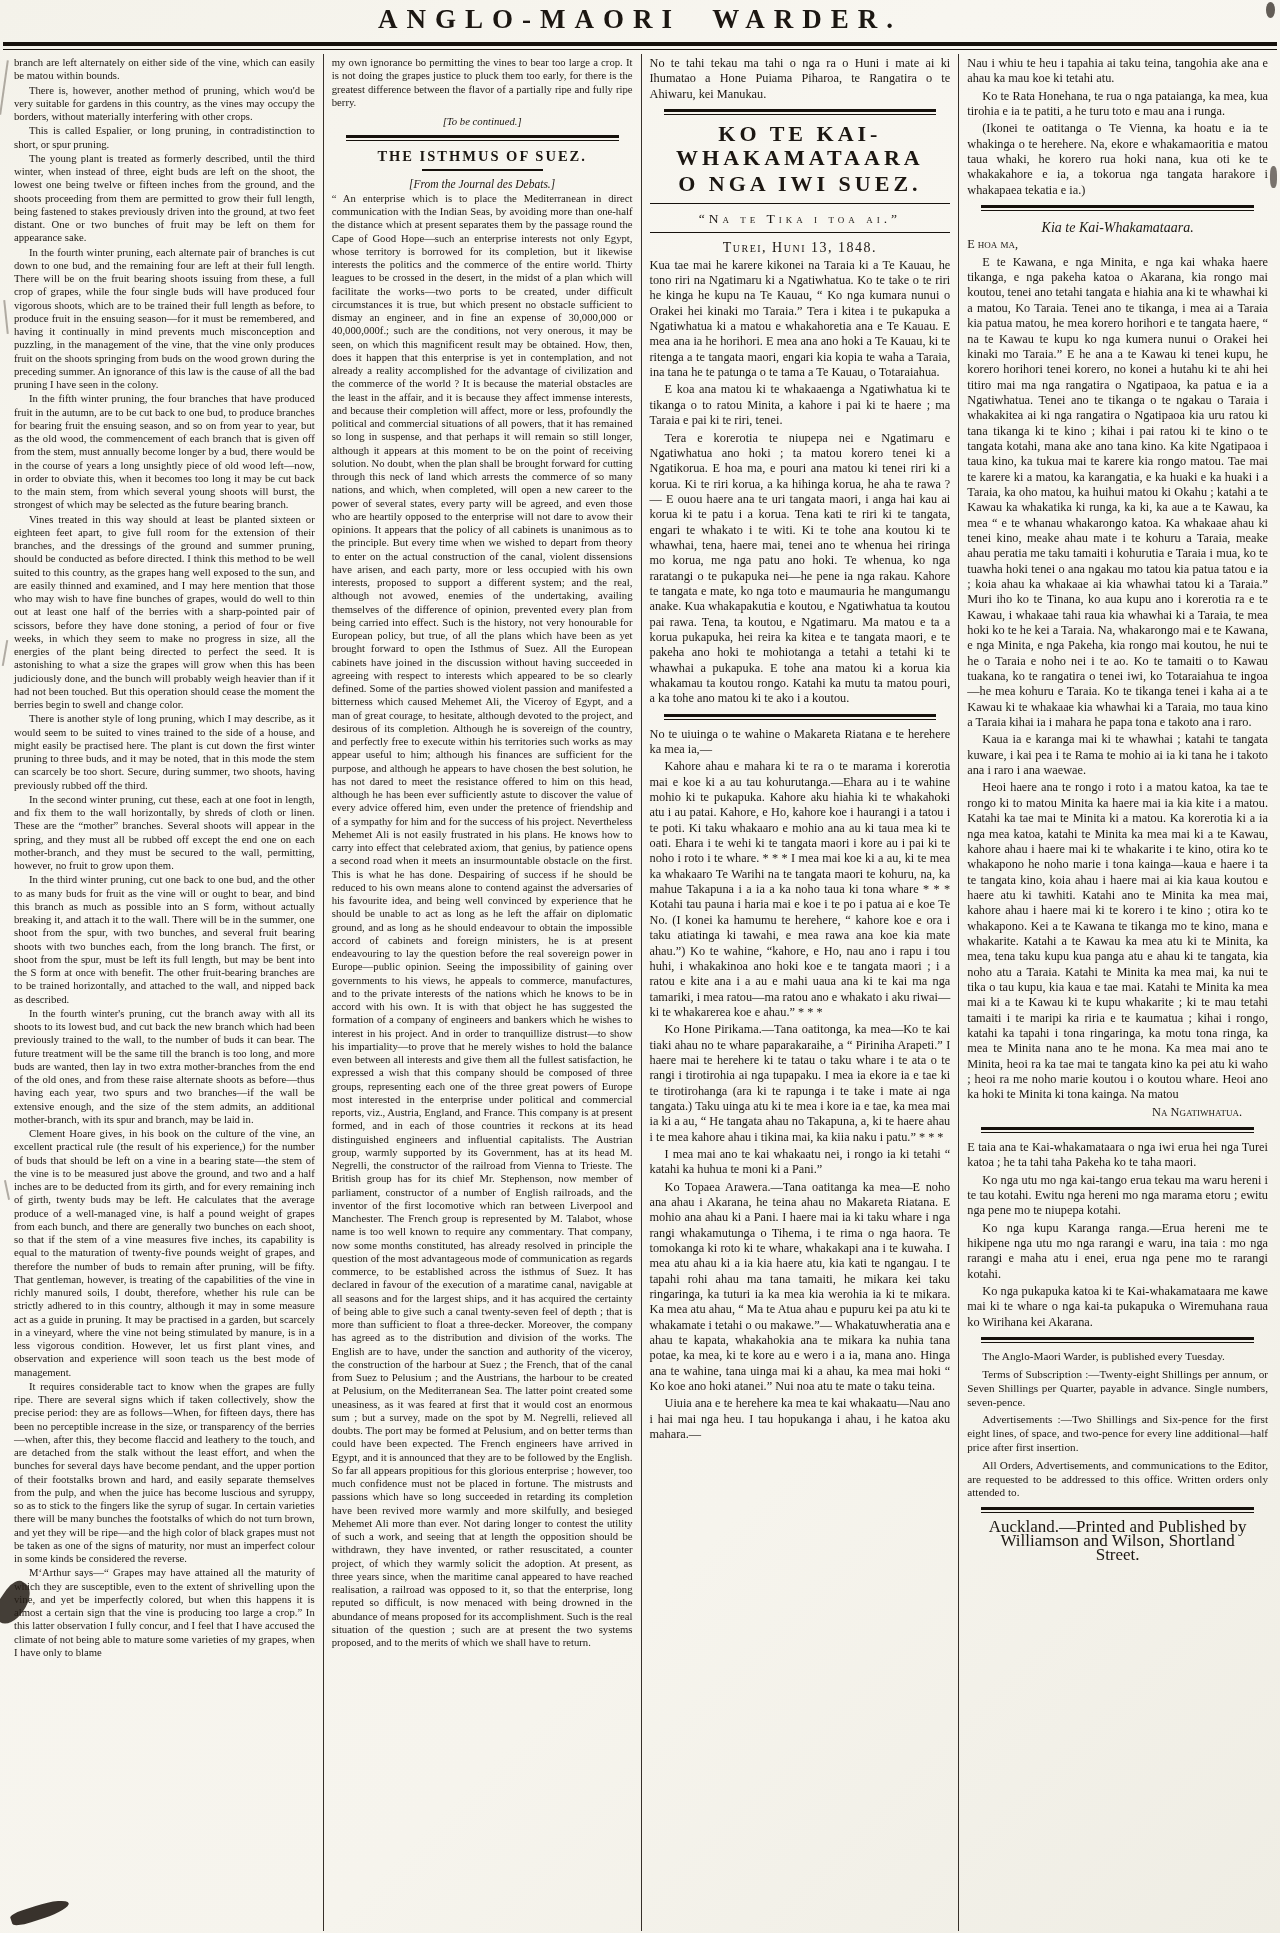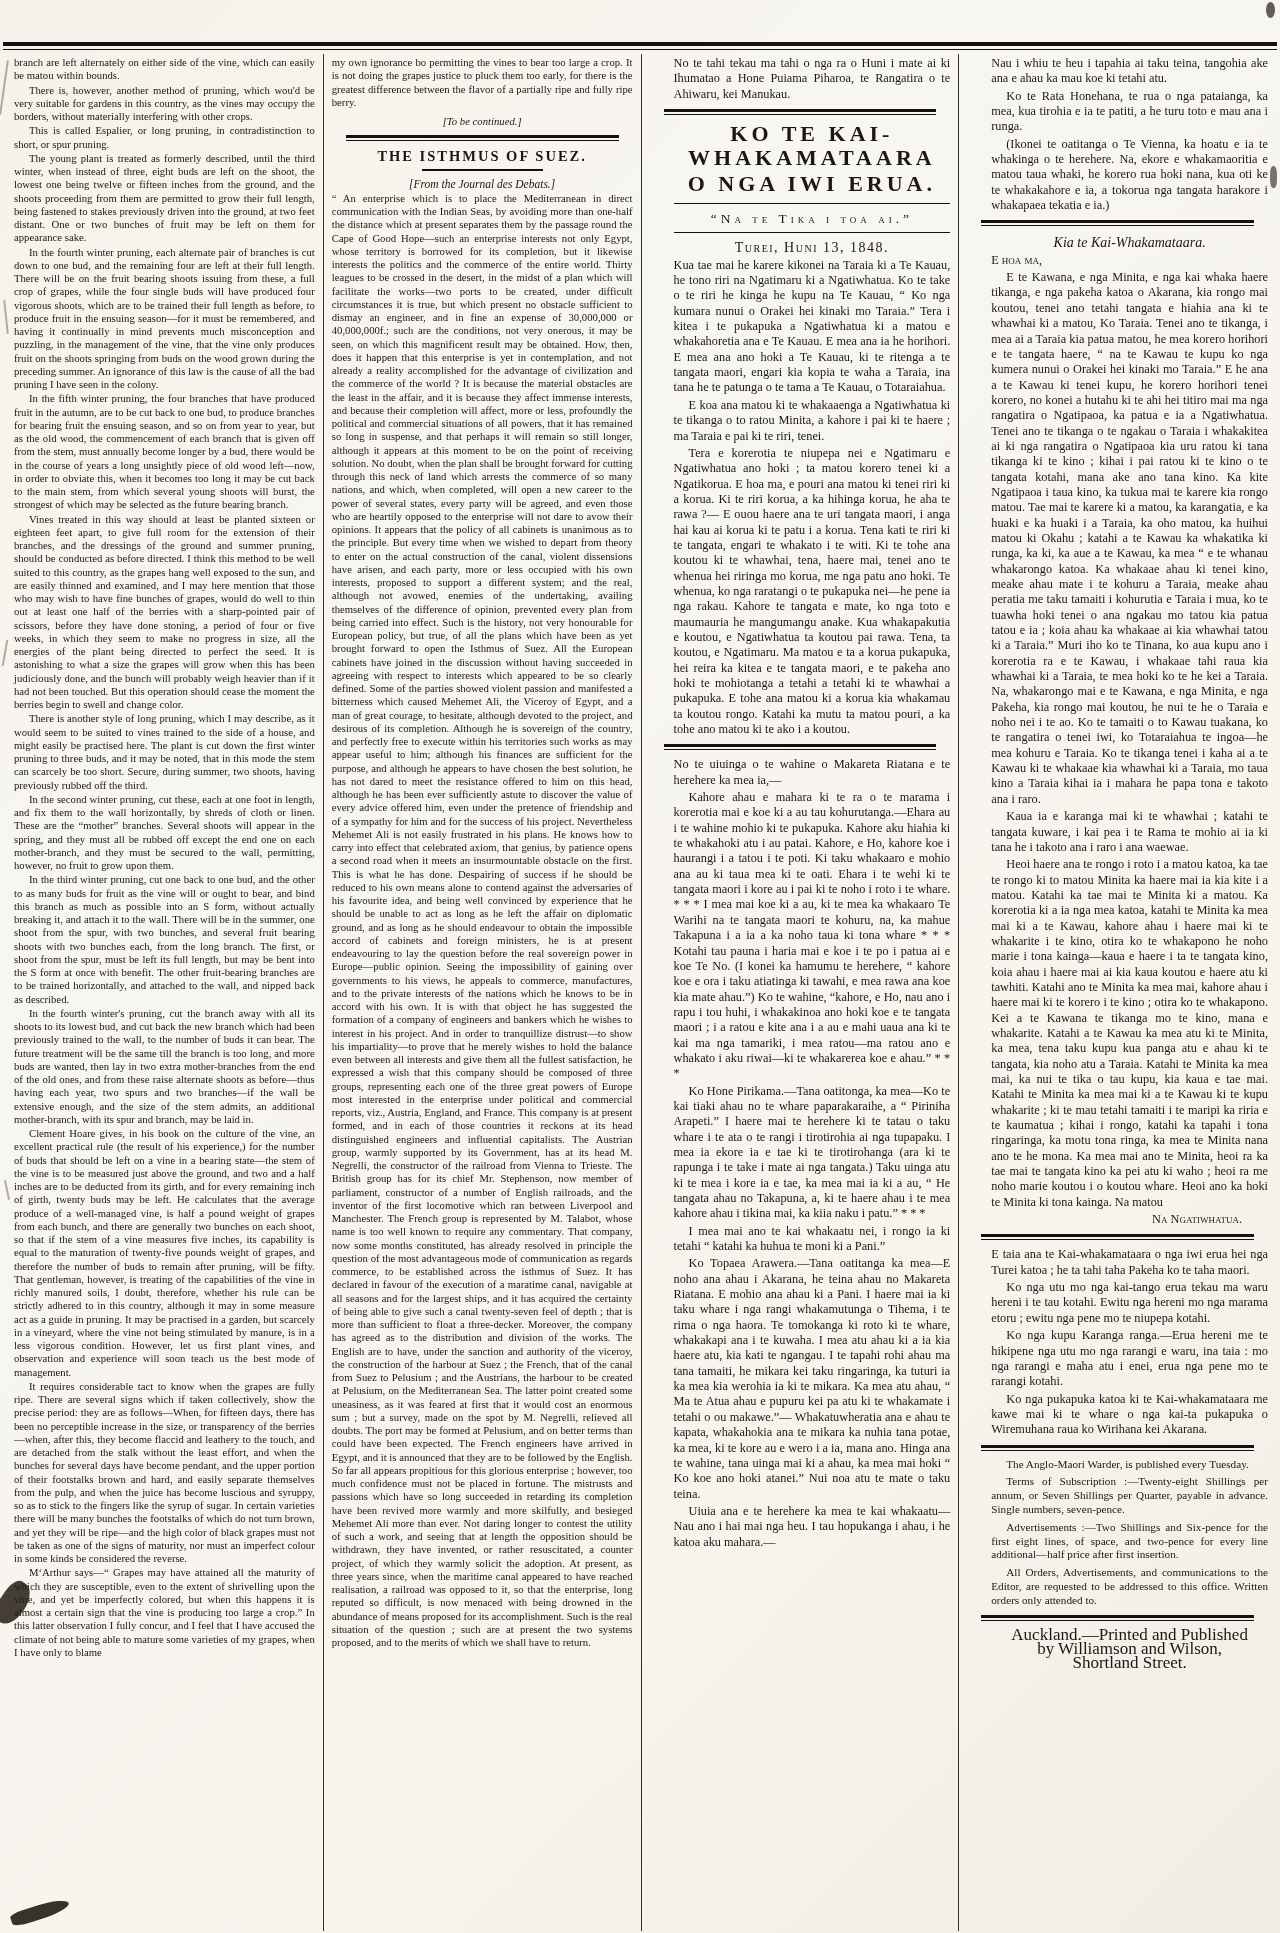--- a/index.html
+++ b/index.html
@@ -14,21 +14,21 @@
   .top-rule { position:absolute; top:42px; left:3px; right:3px; height:3px;
     border-top:4px solid #16110c; border-bottom:1px solid #16110c; }
   .cols { position:absolute; top:54px; left:6px; right:4px; bottom:2px; display:flex; }
   .col { flex:1 1 0; padding:2px 8px 0 8px; overflow:hidden; text-align:justify; }
   .col + .col { border-left:1px solid #37302a; }
   p { margin:0; text-indent:15px; }
   p.cont { text-indent:0; }
   .en { font-size:10.7px; line-height:13.25px; }
   .en p { margin-bottom:1px; }
   .mi { font-size:12.3px; line-height:15.35px; }
-  .mi p { margin-bottom:2px;margin-left:24px; }
+  .mi p { margin-bottom:2px; }
   .tbc { text-align:center; font-style:italic; text-indent:0; margin:6px 0; }
   .sep { border-top:3px solid #16110c; border-bottom:1px solid #16110c; height:2px; margin:7px 14px; }
   .sep-thin { border-top:2px solid #16110c; height:0; margin:5px 90px; }
   .art-title { text-align:center; font-weight:bold; font-size:14.5px; letter-spacing:2px; text-indent:0; margin:9px 0 2px; }
   .art-src { text-align:center; font-style:italic; font-size:11.5px; text-indent:0; margin:7px 0 6px; }
   .maori-title { text-align:center; font-weight:bold; font-size:22px; letter-spacing:4px; line-height:24px; text-indent:0; margin:7px 0 2px; }
   .motto { text-align:center; font-variant:small-caps; letter-spacing:4px; font-size:13.5px; text-indent:0; margin:7px 0 2px; border-top:1px solid #16110c; padding-top:7px; }
   .dateline { text-align:center; font-variant:small-caps; font-size:14px; letter-spacing:1.5px; text-indent:0; margin:6px 0 7px; border-top:1px solid #16110c; padding-top:7px; }
   .letter-head { text-align:center; font-style:italic; font-size:14px; text-indent:0; margin:9px 0 5px; }
   .salutation { text-indent:4px; font-variant:small-caps; }
@@ -37,20 +37,23 @@
   .en-small p { margin-bottom:4px; }
   .imprint { text-align:center; text-indent:0; font-size:17px; line-height:14px; margin-top:7px; padding:0 14px; }
   .smudge { position:absolute; background:#241d16; border-radius:50%; opacity:.85; }
   .margin-mark { position:absolute; background:#5a5248; opacity:.45; }
 </style>
 </head>
 <body>
 
 <div class="page">
 
+  <header class="masthead">
+    <h1>ANGLO-MAORI WARDER.</h1>
+  </header>
   <div class="top-rule"></div>
 
   <main class="cols">
 
     <section class="col en">
       <p class="cont">branch are left alternately on either side of the vine, which can easily be matou within bounds.</p>
       <p>There is, however, another method of pruning, which wou'd be very suitable for gardens in this country, as the vines may occupy the borders, without materially interfering with other crops.</p>
       <p>This is called Espalier, or long pruning, in contradistinction to short, or spur pruning.</p>
       <p>The young plant is treated as formerly described, until the third winter, when instead of three, eight buds are left on the shoot, the lowest one being twelve or fifteen inches from the ground, and the shoots proceeding from them are permitted to grow their full length, being fastened to stakes previously driven into the ground, at two feet distant.  One or two bunches of fruit may be left on them for appearance sake.</p>
       <p>In the fourth winter pruning, each alternate pair of branches is cut down to one bud, and the remaining four are left at their full length.  There will be on the fruit bearing shoots issuing from these, a full crop of grapes, while the four single buds will have produced four vigorous shoots, which are to be trained their full length as before, to produce fruit in the ensuing season—for it must be remembered, and having it continually in mind prevents much misconception and puzzling, in the management of the vine, that the vine only produces fruit on the shoots springing from buds on the wood grown during the preceding summer.  An ignorance of this law is the cause of all the bad pruning I have seen in the colony.</p>
@@ -72,21 +75,21 @@
       <p class="art-title">THE ISTHMUS OF SUEZ.</p>
       <div class="sep-thin"></div>
       <p class="art-src">[From the Journal des Debats.]</p>
       <p class="cont">“ An enterprise which is to place the Mediterranean in direct communication with the Indian Seas, by avoiding more than one-half the distance which at present separates them by the passage round the Cape of Good Hope—such an enterprise interests not only Egypt, whose territory is borrowed for its completion, but it likewise interests the politics and the commerce of the entire world.  Thirty leagues to be crossed in the desert, in the midst of a plan which will facilitate the works—two ports to be created, under difficult circumstances it is true, but which present no obstacle sufficient to dismay an engineer, and in fine an expense of 30,000,000 or 40,000,000f.; such are the conditions, not very onerous, it may be seen, on which this magnificent result may be obtained.  How, then, does it happen that this enterprise is yet in contemplation, and not already a reality accomplished for the advantage of civilization and the commerce of the world ?  It is because the material obstacles are the least in the affair, and it is because they affect immense interests, and because their completion will affect, more or less, profoundly the political and commercial situations of all powers, that it has remained so long in suspense, and that perhaps it will remain so still longer, although it appears at this moment to be on the point of receiving solution.  No doubt, when the plan shall be brought forward for cutting through this neck of land which arrests the commerce of so many nations, and which, when completed, will open a new career to the power of several states, every party will be agreed, and even those who are heartily opposed to the enterprise will not dare to avow their opinions.  It appears that the policy of all cabinets is unanimous as to the principle.  But every time when we wished to depart from theory to enter on the actual construction of the canal, violent dissensions have arisen, and each party, more or less occupied with his own interests, proposed to support a different system; and the real, although not avowed, enemies of the undertaking, availing themselves of the difference of opinion, prevented every plan from being carried into effect.  Such is the history, not very honourable for European policy, but true, of all the plans which have been as yet brought forward to open the Isthmus of Suez.  All the European cabinets have joined in the discussion without having succeeded in agreeing with respect to interests which appeared to be so clearly defined.  Some of the parties showed violent passion and manifested a bitterness which caused Mehemet Ali, the Viceroy of Egypt, and a man of great courage, to hesitate, although devoted to the project, and desirous of its completion.  Although he is sovereign of the country, and perfectly free to execute within his territories such works as may appear useful to him; although his finances are sufficient for the purpose, and although he appears to have chosen the best solution, he has not dared to meet the resistance offered to him on this head, although he has been ever sufficiently astute to discover the value of every advice offered him, even under the pretence of friendship and of a sympathy for him and for the success of his project.  Nevertheless Mehemet Ali is not easily frustrated in his plans.  He knows how to carry into effect that celebrated axiom, that genius, by patience opens a second road when it meets an insurmountable obstacle on the first.  This is what he has done.  Despairing of success if he should be reduced to his own means alone to contend against the adversaries of his favourite idea, and being well convinced by experience that he should be unable to act as long as he left the affair on diplomatic ground, and as long as he should endeavour to obtain the impossible accord of cabinets and foreign ministers, he is at present endeavouring to lay the question before the real sovereign power in Europe—public opinion.  Seeing the impossibility of gaining over governments to his views, he appeals to commerce, manufactures, and to the private interests of the nations which he knows to be in accord with his own.  It is with that object he has suggested the formation of a company of engineers and bankers which he wishes to interest in his project.  And in order to tranquillize distrust—to show his impartiality—to prove that he merely wishes to hold the balance even between all interests and give them all the fullest satisfaction, he expressed a wish that this company should be composed of three groups, representing each one of the three great powers of Europe most interested in the enterprise under political and commercial reports, viz., Austria, England, and France.  This company is at present formed, and in each of those countries it reckons at its head distinguished engineers and influential capitalists.  The Austrian group, warmly supported by its Government, has at its head M. Negrelli, the constructor of the railroad from Vienna to Trieste.  The British group has for its chief Mr. Stephenson, now member of parliament, constructor of a number of English railroads, and the inventor of the first locomotive which ran between Liverpool and Manchester.  The French group is represented by M. Talabot, whose name is too well known to require any commentary.  That company, now some months constituted, has already resolved in principle the question of the most advantageous mode of communication as regards commerce, to be established across the isthmus of Suez.  It has declared in favour of the execution of a maratime canal, navigable at all seasons and for the largest ships, and it has acquired the certainty of being able to give such a canal twenty-seven feel of depth ; that is more than sufficient to float a three-decker.  Moreover, the company has agreed as to the distribution and division of the works.  The English are to have, under the sanction and authority of the viceroy, the construction of the harbour at Suez ; the French, that of the canal from Suez to Pelusium ; and the Austrians, the harbour to be created at Pelusium, on the Mediterranean Sea.  The latter point created some uneasiness, as it was feared at first that it would cost an enormous sum ; but a survey, made on the spot by M. Negrelli, relieved all doubts.  The port may be formed at Pelusium, and on better terms than could have been expected.  The French engineers have arrived in Egypt, and it is announced that they are to be followed by the English.  So far all appears propitious for this glorious enterprise ; however, too much confidence must not be placed in fortune.  The mistrusts and passions which have so long succeeded in retarding its completion have been revived more warmly and more skilfully, and besieged Mehemet Ali more than ever.  Not daring longer to contest the utility of such a work, and seeing that at length the opposition should be withdrawn, they have invented, or rather resuscitated, a counter project, of which they warmly solicit the adoption.  At present, as three years since, when the maritime canal appeared to have reached realisation, a railroad was opposed to it, so that the enterprise, long reputed so difficult, is now menaced with being drowned in the abundance of means proposed for its accomplishment.  Such is the real situation of the question ; such are at present the two systems proposed, and to the merits of which we shall have to return.</p>
     </section>
 
     <section class="col mi">
       <p class="cont">No te tahi tekau ma tahi o nga ra o Huni i mate ai ki Ihumatao a Hone Puiama Piharoa, te Rangatira o te Ahiwaru, kei Manukau.</p>
       <div class="sep"></div>
       <p class="maori-title">KO TE KAI-WHAKAMATAARA</p>
-      <p class="maori-title" style="margin-top:0;">O NGA IWI ERUA.</p>
+      <p class="maori-title" style="margin-top:0;">O NGA IWI SUEZ.</p>
       <p class="motto">“Na te Tika i toa ai.”</p>
       <p class="dateline">Turei, Huni 13, 1848.</p>
       <p class="cont">Kua tae mai he karere kikonei na Taraia ki a Te Kauau, he tono riri na Ngatimaru ki a Ngatiwhatua.  Ko te take o te riri he kinga he kupu na Te Kauau, “ Ko nga kumara nunui o Orakei hei kinaki mo Taraia.”  Tera i kitea i te pukapuka a Ngatiwhatua ki a matou e whakahoretia ana e Te Kauau.  E mea ana ia he horihori.  E mea ana ano hoki a Te Kauau, ki te ritenga a te tangata maori, engari kia kopia te waha a Taraia, ina tana he te patunga o te tama a Te Kauau, o Totaraiahua.</p>
       <p>E koa ana matou ki te whakaaenga a Ngatiwhatua ki te tikanga o to ratou Minita, a kahore i pai ki te haere ; ma Taraia e pai ki te riri, tenei.</p>
       <p>Tera e korerotia te niupepa nei e Ngatimaru e Ngatiwhatua ano hoki ; ta matou korero tenei ki a Ngatikorua.  E hoa ma, e pouri ana matou ki tenei riri ki a korua.  Ki te riri korua, a ka hihinga korua, he aha te rawa ?— E ouou haere ana te uri tangata maori, i anga hai kau ai korua ki te patu i a korua.  Tena kati te riri ki te tangata, engari te whakato i te witi.  Ki te tohe ana koutou ki te whawhai, tena, haere mai, tenei ano te whenua hei riringa mo korua, me nga patu ano hoki.  Te whenua, ko nga raratangi o te pukapuka nei—he pene ia nga rakau.  Kahore te tangata e mate, ko nga toto e maumauria he mangumangu anake.  Kua whakapakutia e koutou, e Ngatiwhatua ta koutou pai rawa.  Tena, ta koutou, e Ngatimaru.  Ma matou e ta a korua pukapuka, hei reira ka kitea e te tangata maori, e te pakeha ano hoki te mohiotanga a tetahi a tetahi ki te whawhai a pukapuka.  E tohe ana matou ki a korua kia whakamau ta koutou rongo.  Katahi ka mutu ta matou pouri, a ka tohe ano matou ki te ako i a koutou.</p>
       <div class="sep"></div>
       <p class="cont">No te uiuinga o te wahine o Makareta Riatana e te herehere ka mea ia,—</p>
       <p>Kahore ahau e mahara ki te ra o te marama i korerotia mai e koe ki a au tau kohurutanga.—Ehara au i te wahine mohio ki te pukapuka.  Kahore aku hiahia ki te whakahoki atu i au patai.  Kahore, e Ho, kahore koe i haurangi i a tatou i te poti.  Ki taku whakaaro e mohio ana au ki taua mea ki te oati.  Ehara i te wehi ki te tangata maori i kore au i pai ki te noho i roto i te whare.  *  *  *  I mea mai koe ki a au, ki te mea ka whakaaro Te Warihi na te tangata maori te kohuru, na, ka mahue Takapuna i a ia a ka noho taua ki tona whare  *  *  *  Kotahi tau pauna i haria mai e koe i te po i patua ai e koe Te No.  (I konei ka hamumu te herehere, “ kahore koe e ora i taku atiatinga ki tawahi, e mea rawa ana koe kia mate ahau.”)  Ko te wahine, “kahore, e Ho, nau ano i rapu i tou huhi, i whakakinoa ano hoki koe e te tangata maori ; i a ratou e kite ana i a au e mahi uaua ana ki te kai ma nga tamariki, i mea ratou—ma ratou ano e whakato i aku riwai—ki te whakarerea koe e ahau.”  *  *  *</p>
       <p>Ko Hone Pirikama.—Tana oatitonga, ka mea—Ko te kai tiaki ahau no te whare paparakaraihe, a “ Piriniha Arapeti.”  I haere mai te herehere ki te tatau o taku whare i te ata o te rangi i tirotirohia ai nga tupapaku.  I mea ia ekore ia e tae ki te tirotirohanga (ara ki te rapunga i te take i mate ai nga tangata.)  Taku uinga atu ki te mea i kore ia e tae, ka mea mai ia ki a au, “ He tangata ahau no Takapuna, a, ki te haere ahau i te mea kahore ahau i tikina mai, ka kiia naku i patu.”  *  *  *</p>
       <p>I mea mai ano te kai whakaatu nei, i rongo ia ki tetahi “ katahi ka huhua te moni ki a Pani.”</p>

